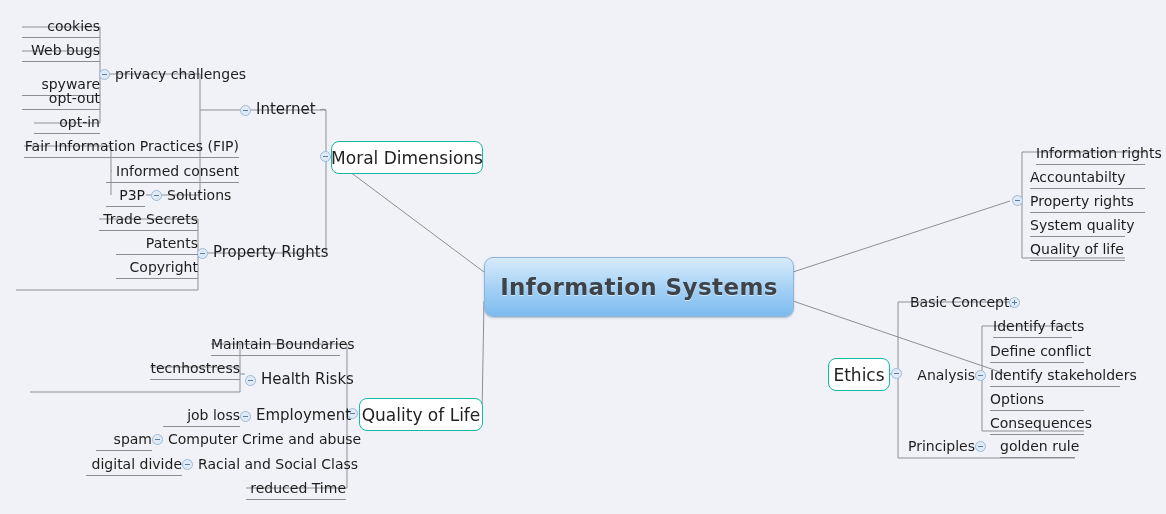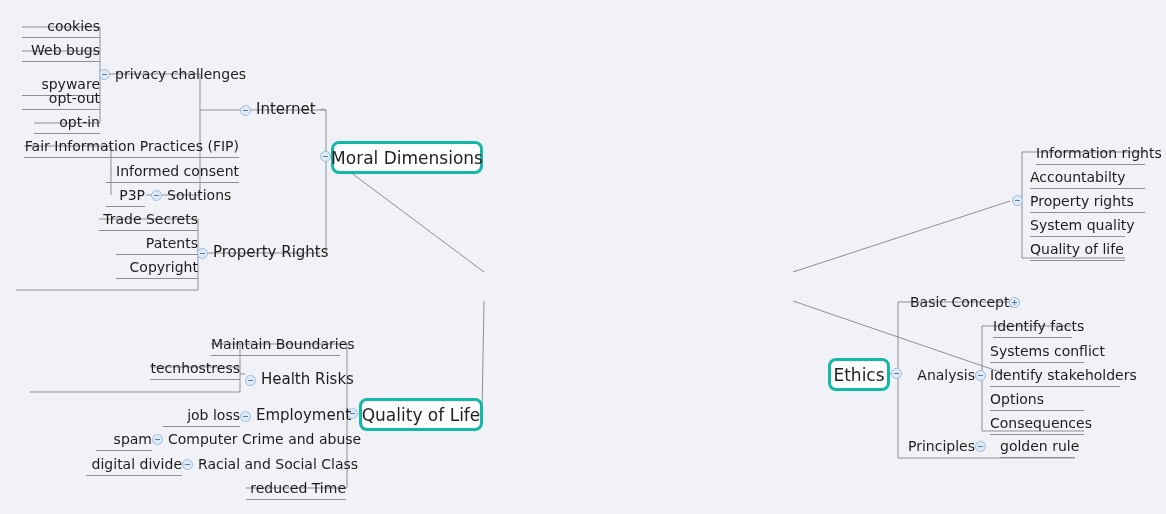--- a/index.html
+++ b/index.html
@@ -26,21 +26,21 @@
     font-size:23px;font-weight:bold;color:#3d4349;
     letter-spacing:.4px;
     text-shadow:0 1px 0 rgba(255,255,255,.55);
   }
 
   
   .mnode{
     position:absolute;
     box-sizing:border-box;
     background:#ffffff;
-    border:3px solid #14b8a6;
+    border:1px solid #14b8a6;
     border-radius:8px;
     display:flex;align-items:center;justify-content:center;
     font-size:17px;color:#232323;
     white-space:nowrap;
     padding:0 9px;
   }
 
   
   .leaf{
     position:absolute;
@@ -137,20 +137,21 @@
       <path d="M898 302 L1010 302"></path>
       <path d="M898 458 L1075 458"></path>
 
       <path d="M975 374 L982 374"></path>
       <path d="M982 326 L982 431"></path>
       <path d="M982 326 L1072 326"></path>
       <path d="M982 431 L1084 431"></path>
     </g>
   </svg>
 
+  <div class="central" style="left:484px;top:257px;width:310px;height:60px;">Information Systems</div>
 
   <div class="mnode" style="left:331px;top:141px;width:152px;height:33px;">Moral Dimensions</div>
   <div class="tog" style="left:320px;top:151px;"></div>
 
   <div class="mnode" style="left:359px;top:398px;width:124px;height:33px;">Quality of Life</div>
   <div class="tog" style="left:347px;top:408px;"></div>
 
   <div class="tog" style="left:1012px;top:195px;"></div>
 
   <div class="mnode" style="left:828px;top:358px;width:62px;height:33px;">Ethics</div>
@@ -214,18 +215,18 @@
 
   <div class="leaf r noline" style="left:912px;top:367px;width:63px;">Analysis</div>
   <div class="tog" style="left:975px;top:370px;"></div>
 
   <div class="leaf r noline" style="left:908px;top:438px;width:67px;">Principles</div>
   <div class="tog" style="left:975px;top:441px;"></div>
 
   <div class="leaf l" style="left:1000px;top:438px;width:75px;">golden rule</div>
 
   <div class="leaf l" style="left:993px;top:318px;width:79px;">Identify facts</div>
-  <div class="leaf l" style="left:990px;top:343px;width:94px;">Systems conflict</div>
+  <div class="leaf l" style="left:990px;top:343px;width:94px;">Define conflict</div>
   <div class="leaf l" style="left:990px;top:367px;width:130px;">Identify stakeholders</div>
   <div class="leaf l" style="left:990px;top:391px;width:94px;">Options</div>
   <div class="leaf l" style="left:990px;top:415px;width:94px;">Consequences</div>
 
 </div>
 
 </body></html>

